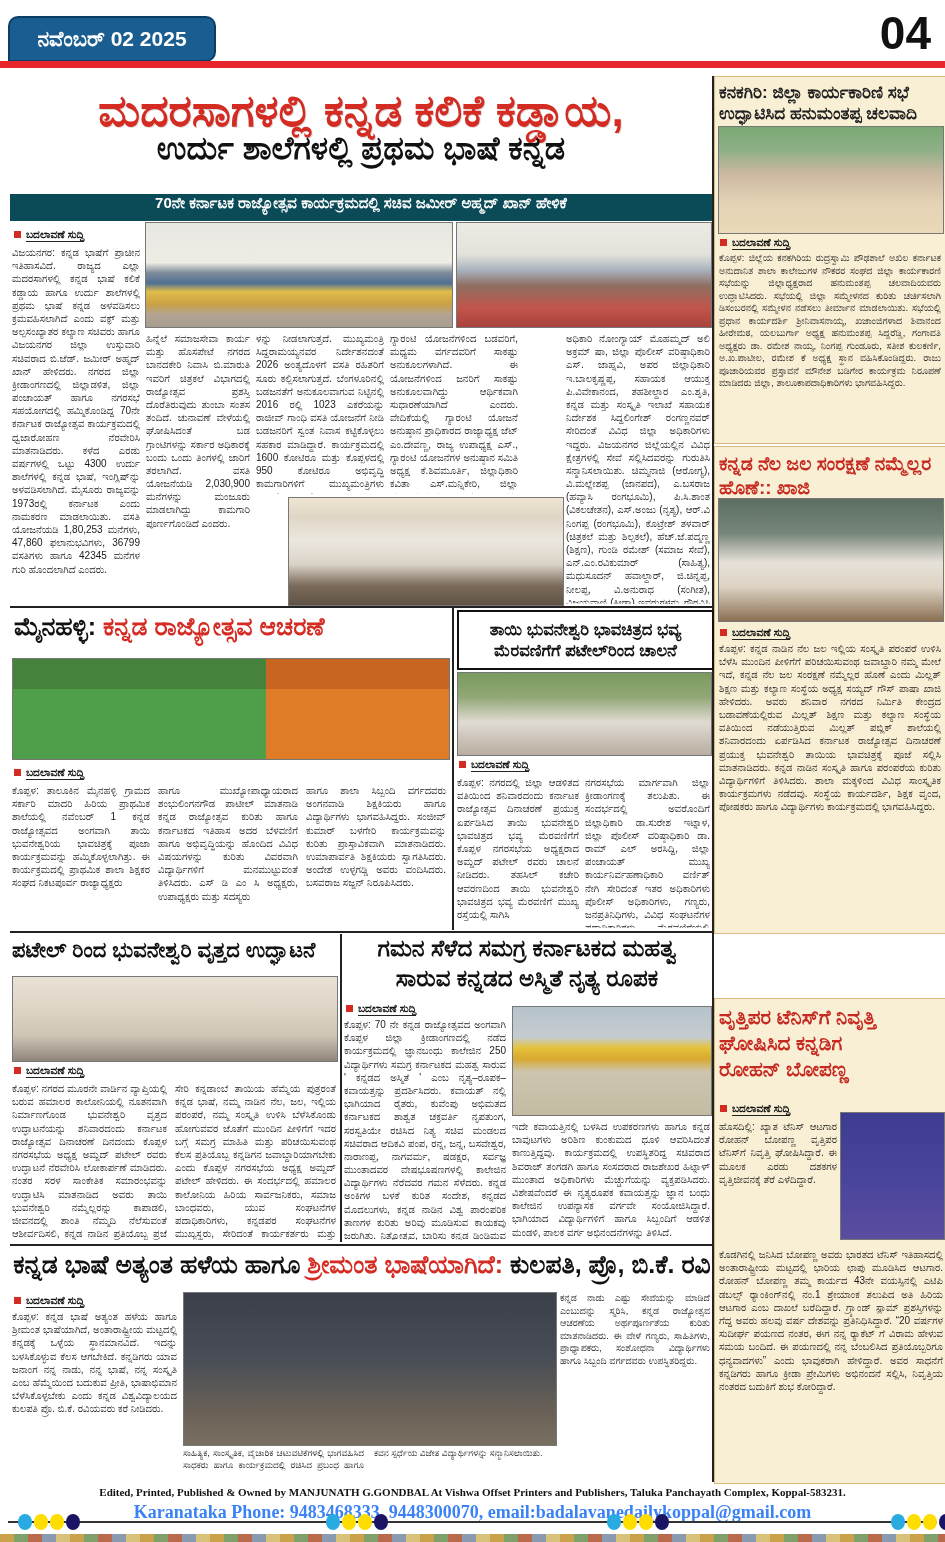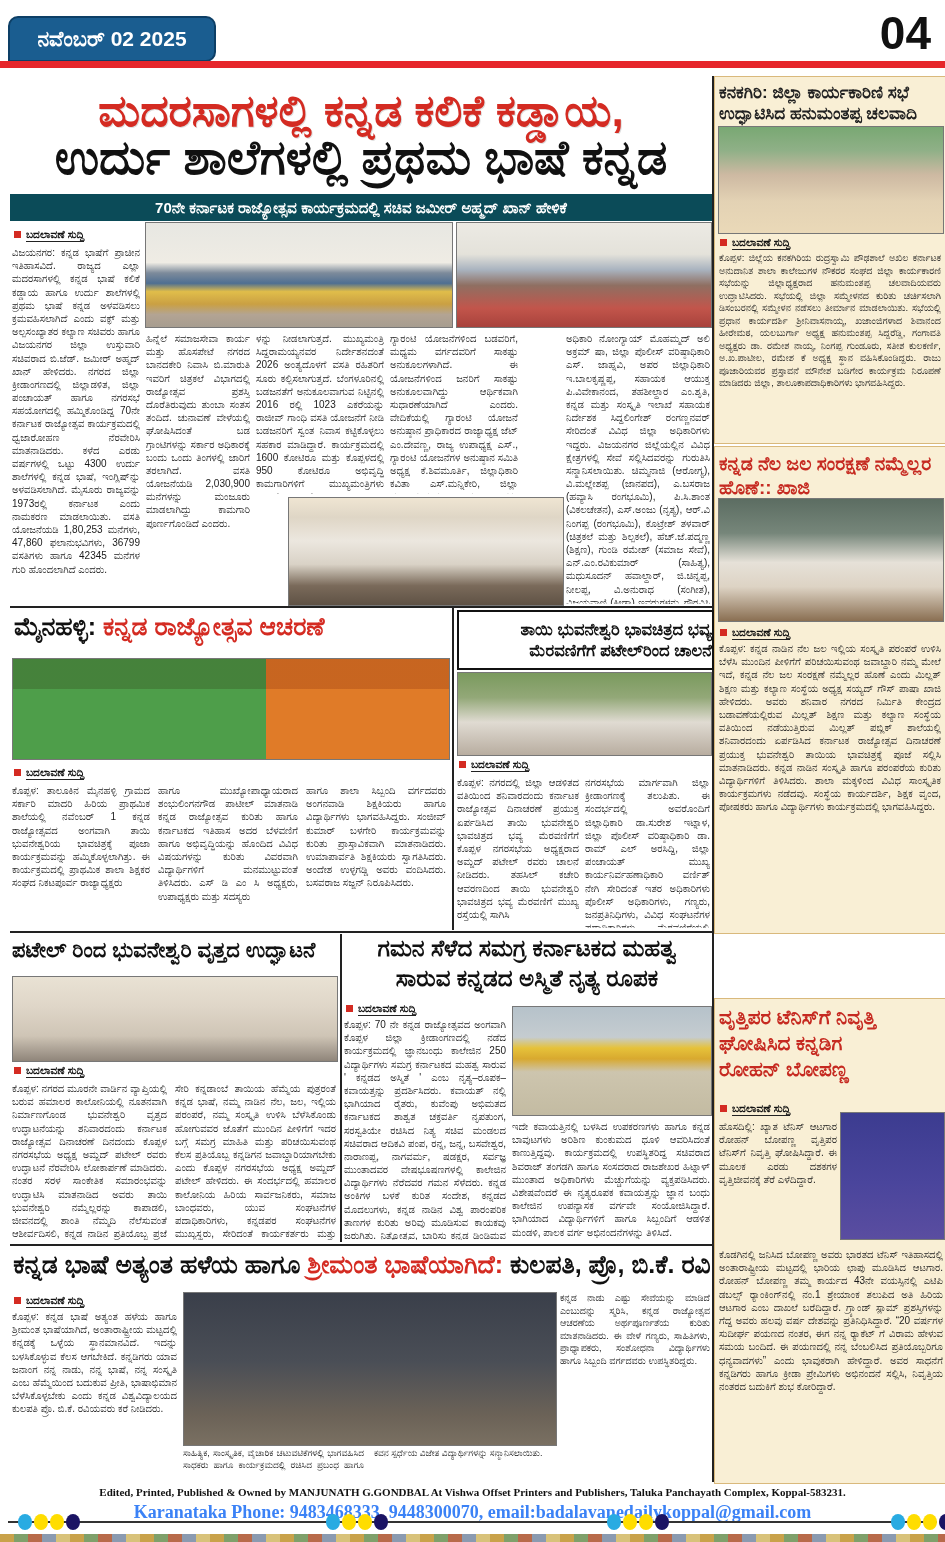--- a/index.html
+++ b/index.html
@@ -17,23 +17,23 @@
   
   .vline{width:2px;background:#222;} .hline{height:2px;background:#222;}
   
   .bc{font-size:10px;line-height:1.32;text-align:justify;color:#1a1a1a;overflow:hidden;}
   .byl{font-size:10.5px;font-weight:bold;color:#111;}
   .byl .tx{border-bottom:1px solid #222;padding-bottom:1px;}
   .bullet{display:inline-block;width:7px;height:7px;background:#d42b22;margin-right:5px;}
   
   .main-h1{left:10px;top:86px;width:702px;text-align:center;font-size:44px;font-weight:bold;
            color:#d42b22;text-shadow:1px 1px 0 #00000022;}
-  .main-h2{left:10px;top:130px;width:702px;text-align:center;font-size:48px;font-weight:bold;color:#111;}
+  .main-h2{left:10px;top:130px;width:702px;text-align:center;font-size:32px;font-weight:bold;color:#111;}
   .main-sub{left:10px;top:194px;width:702px;height:27px;background:#0b4b58;color:#fff;
-            font-size:15px;font-weight:bold;display:flex;align-items:center;justify-content:center;}
+            font-size:15px;font-weight:bold;display:flex;align-items:flex-start;justify-content:center;}
   .main-byl{left:14px;top:228px;}
   .mcol1{left:12px;top:246px;width:128px;height:358px;}
   .mcol2{left:146px;top:332px;width:104px;height:272px;}
   .mcol3{left:256px;top:332px;width:128px;height:162px;}
   .mcol4{left:390px;top:332px;width:128px;height:162px;}
   .mcol5{left:566px;top:332px;width:144px;height:272px;}
   
   .photo{border:1px solid #777;}
   .ph-stage{left:145px;top:222px;width:306px;height:104px;
     background:linear-gradient(180deg,#e7e7e2 0%,#efece4 38%,#7d8b9b 48%,#4f6f92 58%,#e0bd4a 66%,#caa043 78%,#b3a493 88%,#a79d90 100%);}
@@ -74,21 +74,21 @@
   .bop-colL{left:719px;top:1120px;width:118px;height:122px;}
   .bop-body{left:719px;top:1248px;width:224px;height:228px;}
   
   .myn-h{left:14px;top:612px;width:434px;font-size:25px;font-weight:bold;}
   .myn-h .hp{color:#111;} .myn-h .hr{color:#d42b22;}
   .myn-byl{left:14px;top:766px;}
   .myn-c1{left:12px;top:784px;width:138px;height:144px;}
   .myn-c2{left:158px;top:784px;width:140px;height:144px;}
   .myn-c3{left:306px;top:784px;width:140px;height:144px;}
   .bhu-hbox{left:457px;top:610px;width:253px;height:56px;border:2px solid #111;background:#fff;
-            display:flex;align-items:center;justify-content:center;text-align:right;
+            display:flex;align-items:center;justify-content:center;text-align:center;
             font-size:16.5px;font-weight:bold;color:#111;line-height:1.25;}
   .bhu-byl{left:459px;top:758px;}
   .bhu-c1{left:457px;top:776px;width:122px;height:152px;}
   .bhu-c2{left:585px;top:776px;width:125px;height:152px;}
   
   .pat-h{left:12px;top:938px;width:324px;font-size:21px;font-weight:bold;color:#111;}
   .pat-byl{left:14px;top:1064px;}
   .pat-c1{left:12px;top:1082px;width:155px;height:158px;}
   .pat-c2{left:175px;top:1082px;width:161px;height:158px;}
   .dan-h{left:344px;top:934px;width:366px;text-align:center;font-size:23px;font-weight:bold;color:#111;line-height:1.3;}

